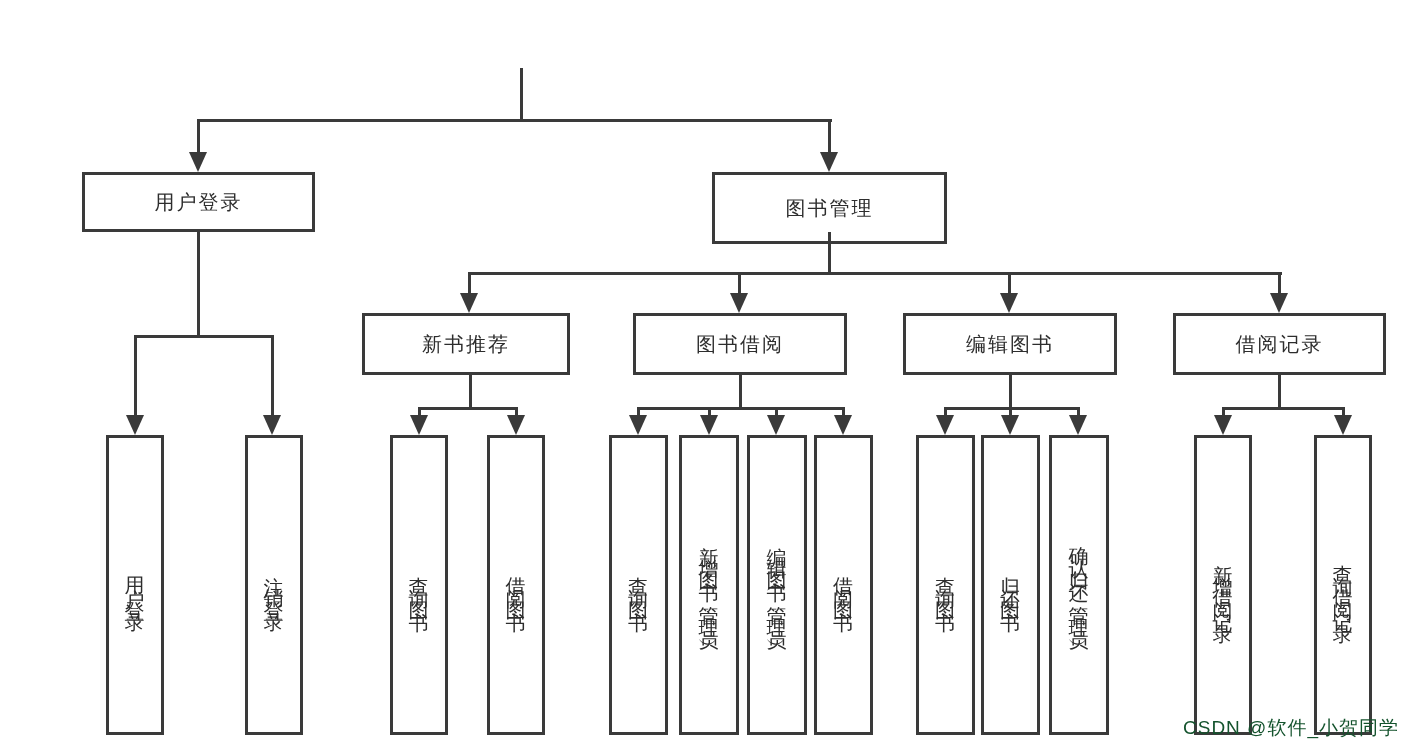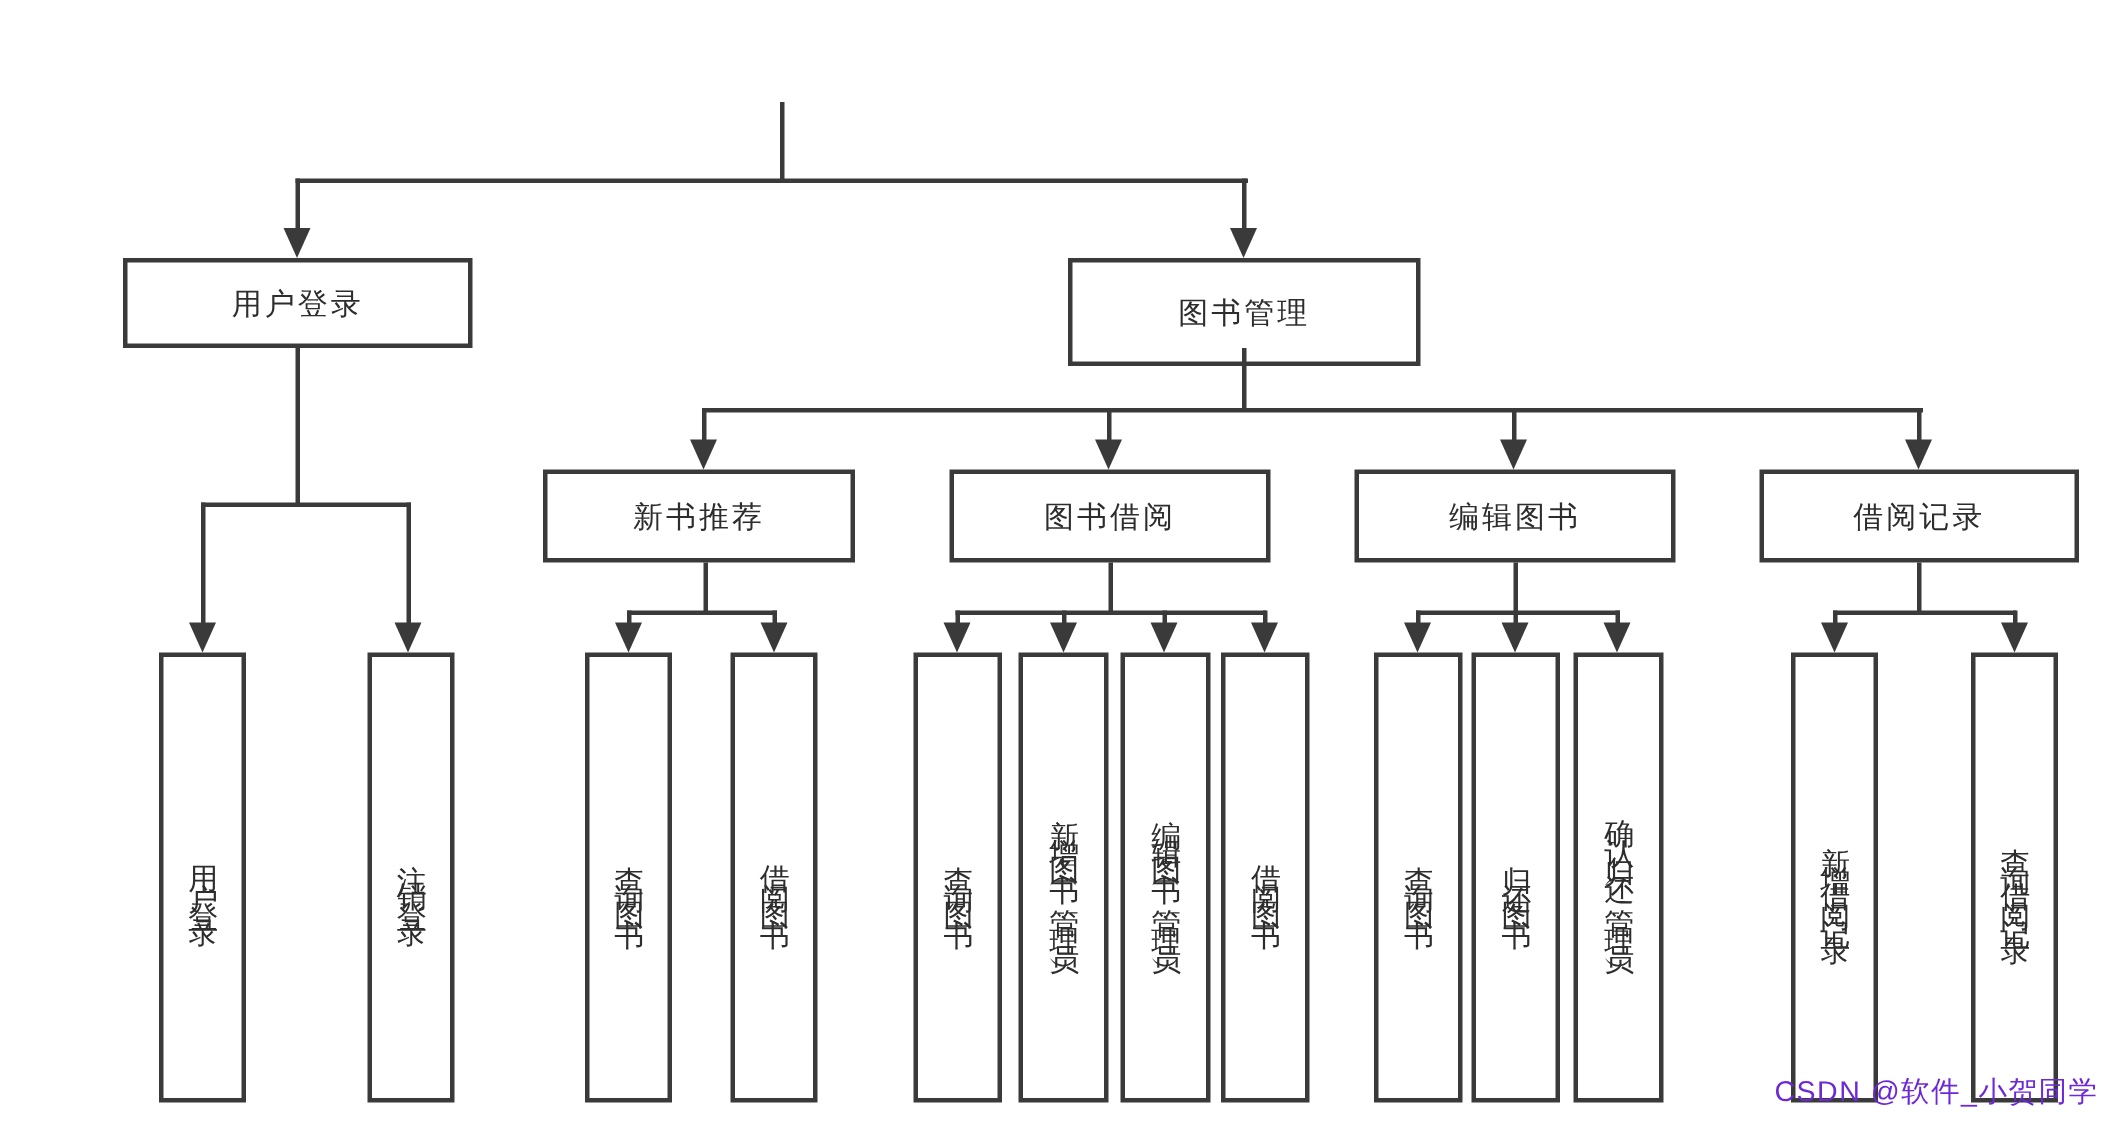--- a/index.html
+++ b/index.html
@@ -46,21 +46,21 @@
     height: 0;
     border-left: 9px solid transparent;
     border-right: 9px solid transparent;
     border-top: 20px solid #3a3a3a;
   }
   .watermark {
     position: absolute;
     left: 1183px;
     top: 715px;
     font-size: 19px;
-    color: #6d28d9;
+    color: #14532d;
     letter-spacing: 1px;
     white-space: nowrap;
   }
 </style>
 </head>
 <body>
 
 <div id="canvas">
 
 

